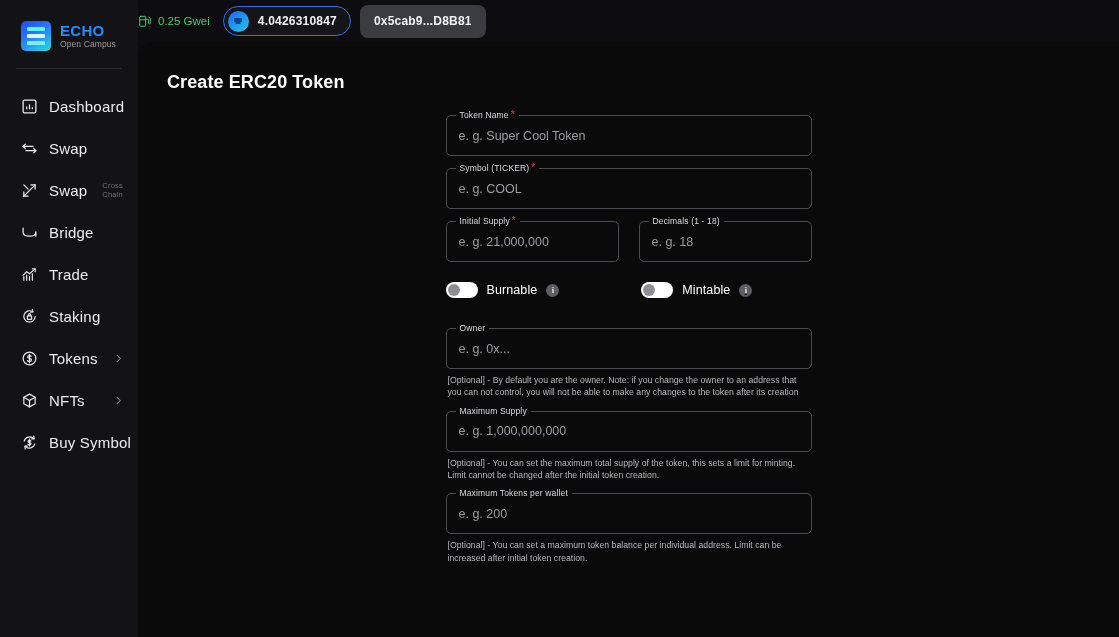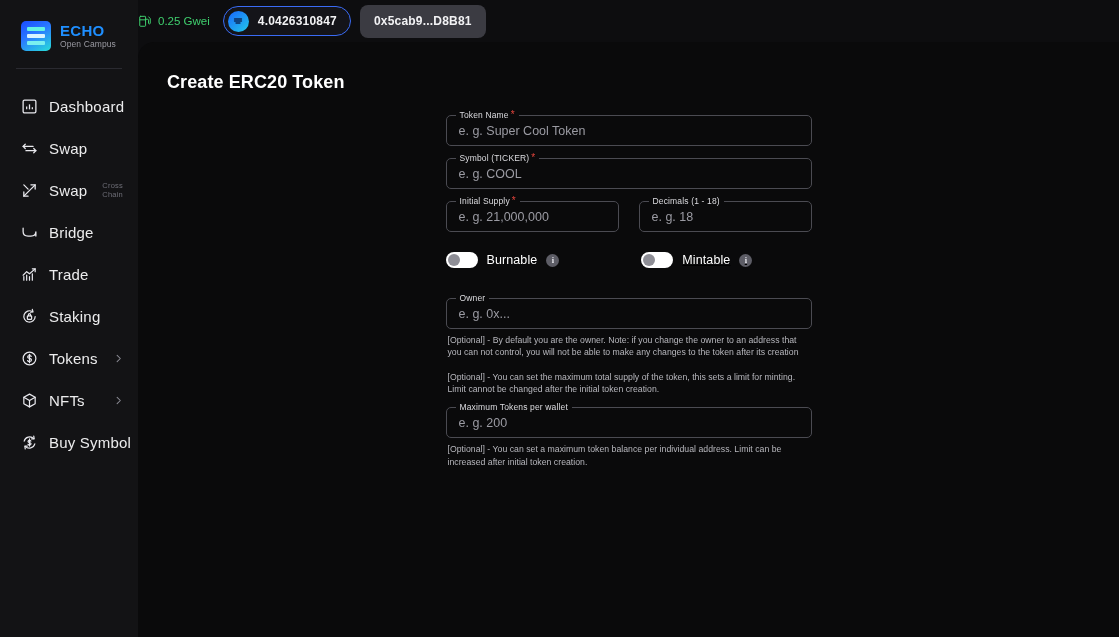--- a/index.html
+++ b/index.html
@@ -106,21 +106,21 @@
     font-size: 18px; font-weight: 700; color: #ffffff;
     padding: 30px 0 0 29px; letter-spacing: .1px;
   }
 
   
   .form { width: 366px; margin: 22px auto 0 auto; }
 
   .field { position: relative; margin-top: 12px; }
   .field:first-child { margin-top: 0; }
   .fieldbox {
-    position: relative; height: 31px;
+    position: relative; height: 41px;
     border: 1px solid #4b4b52; border-radius: 5px;
     background: transparent;
     display: flex; align-items: center;
     padding: 0 12px;
   }
   .flabel {
     position: absolute; top: -6px; left: 9px;
     background: #0a0a0b; padding: 0 4px;
     font-size: 8.5px; color: #dcdce0; letter-spacing: .15px;
     white-space: nowrap; display: flex; align-items: center; gap: 2px;
@@ -403,20 +403,24 @@
 
         <div class="field">
           <div class="fieldbox">
             <span class="flabel">Owner</span>
             <input class="finput" type="text" placeholder="e. g. 0x..." style="">
           </div>
           <div class="helper">[Optional] - By default you are the owner. Note: if you change the owner to an address that you can not control, you will not be able to make any changes to the token after its creation</div>
         </div>
 
         <div class="field">
+          <div class="fieldbox">
+            <span class="flabel">Maximum Supply</span>
+            <input class="finput" type="text" placeholder="e. g. 1,000,000,000" style="">
+          </div>
           <div class="helper">[Optional] - You can set the maximum total supply of the token, this sets a limit for minting. Limit cannot be changed after the initial token creation.</div>
         </div>
 
         <div class="field">
           <div class="fieldbox">
             <span class="flabel">Maximum Tokens per wallet</span>
             <input class="finput" type="text" placeholder="e. g. 200" style="">
           </div>
           <div class="helper">[Optional] - You can set a maximum token balance per individual address. Limit can be increased after initial token creation.</div>
         </div>

